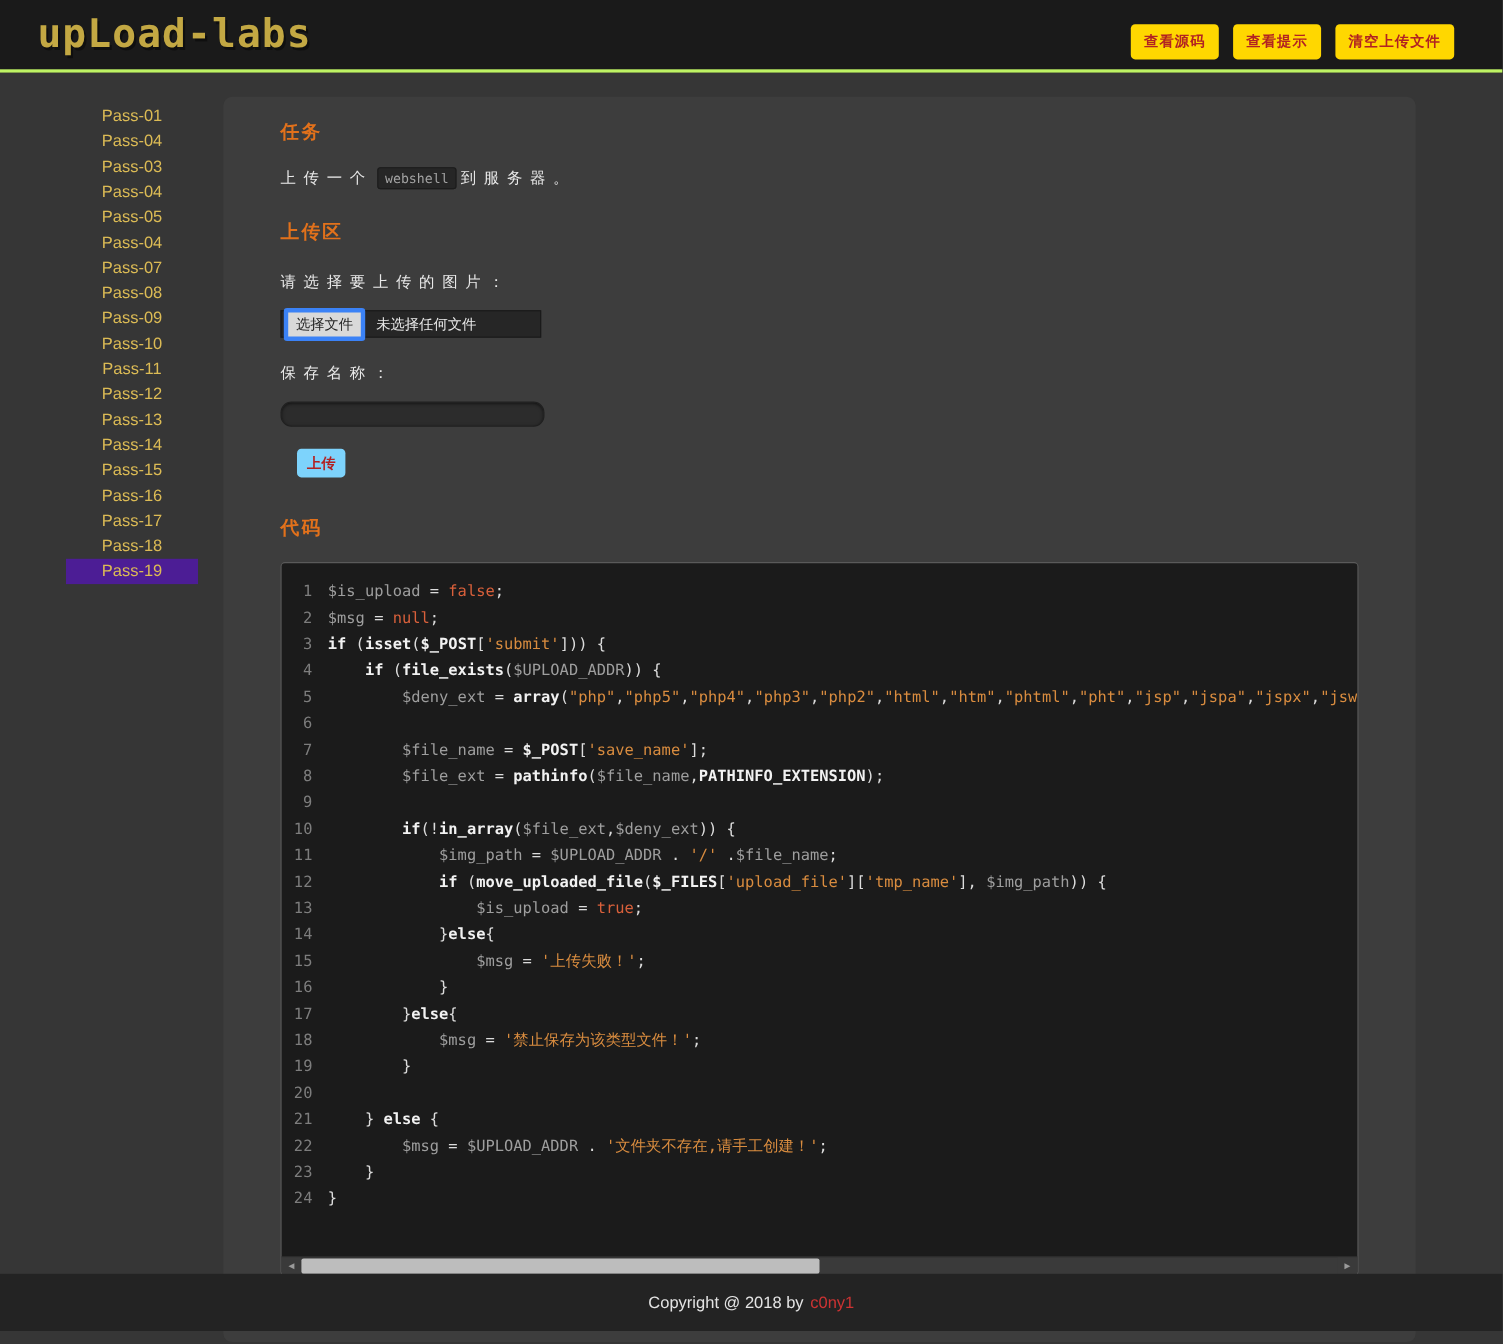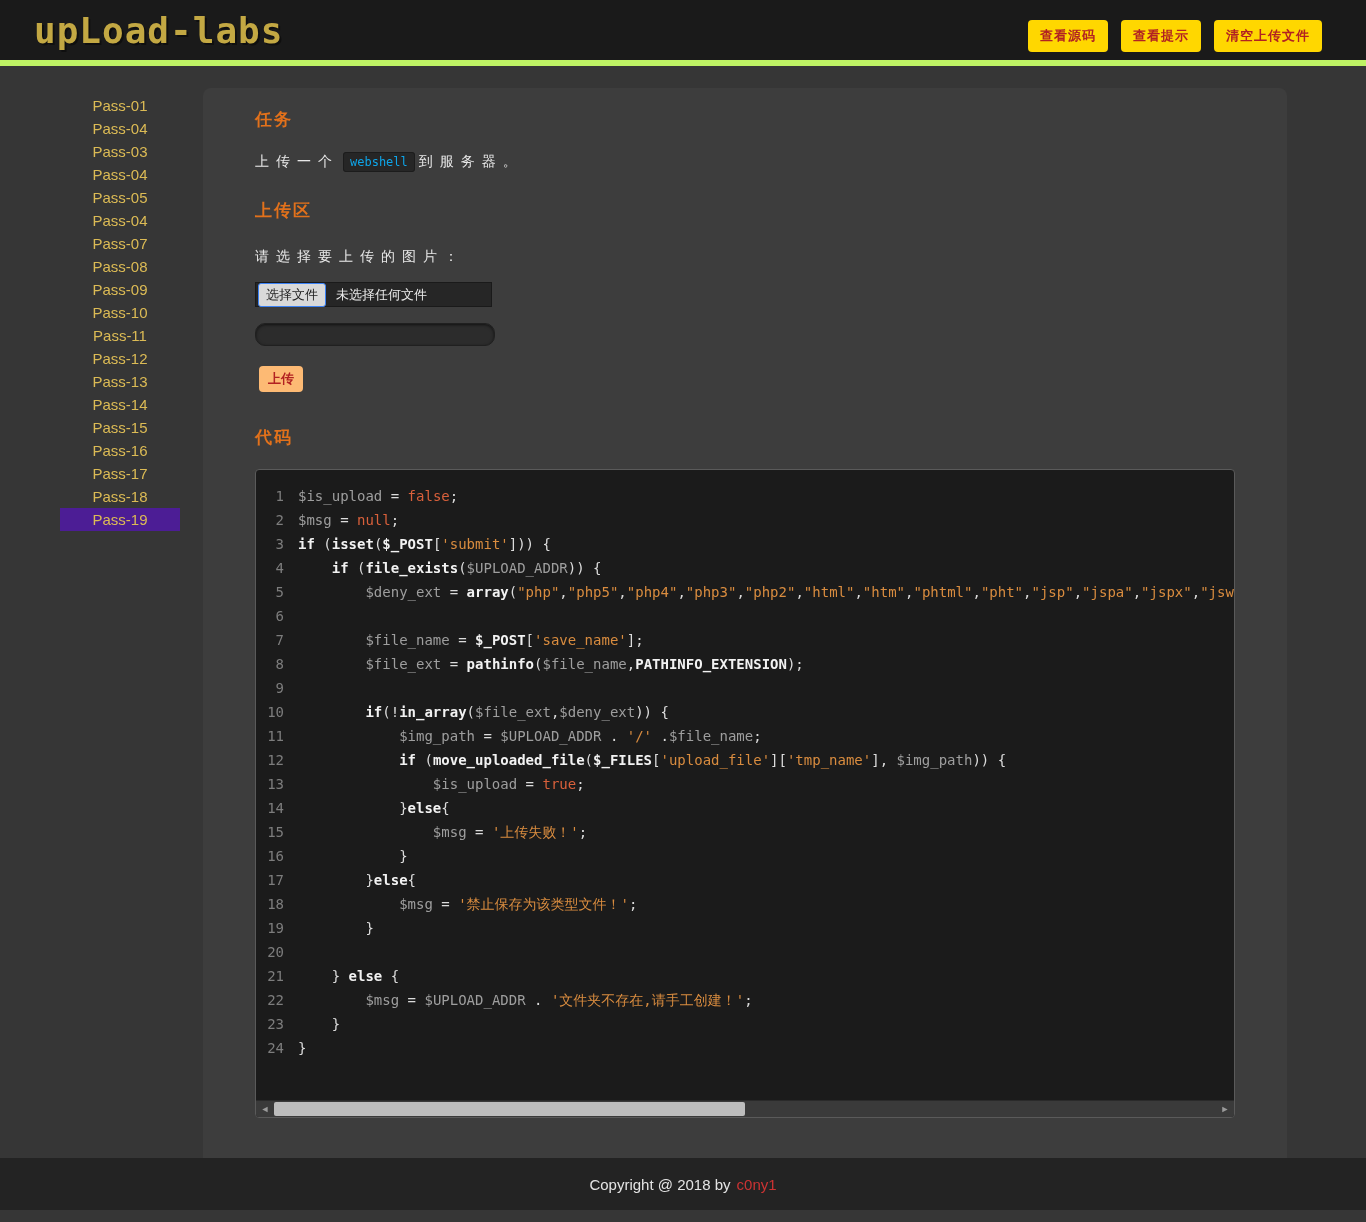--- a/index.html
+++ b/index.html
@@ -9,21 +9,21 @@
     font-family:"Liberation Sans", sans-serif;
     position:relative;
     overflow:hidden;
     color:#e8e8e8;
   }
 
   
   .header {
     height:66px;
     background:#1a1a1a;
-    border-bottom:6px solid #bef264;
+    border-bottom:3px solid #bef264;
     display:flex;
     align-items:center;
     justify-content:space-between;
     padding:0 44px 0 34px;
   }
   .logo {
     font-family:"DejaVu Sans Mono", monospace;
     font-weight:bold;
     font-size:36px;
     letter-spacing:1px;
@@ -76,21 +76,21 @@
     letter-spacing:2px;
     margin-top:28px;
   }
   h2.section.first { margin-top:0; }
 
   .task-text { margin-top:22px; font-size:14px; letter-spacing:7px; }
   .code-chip {
     font-family:"DejaVu Sans Mono", monospace;
     font-size:12px;
     letter-spacing:0;
-    color:#0ea5e9;
+    color:#a3a3a3;
     background:#262626;
     border:1px solid #1c1c1c;
     border-radius:3px;
     padding:2px 6px;
     margin:0 4px;
   }
 
   .upload-prompt { margin-top:26px; font-size:14px; letter-spacing:7px; }
 
   .file-input {
@@ -99,21 +99,21 @@
     height:25px;
     background:#262626;
     border:1px solid #1a1a1a;
     display:flex;
     align-items:center;
     cursor:pointer;
   }
   .file-btn {
     background:#d9d9d9;
     color:#1f1f1f;
-    border:1px solid #3b82f6;
+    border:4px solid #3b82f6;
     border-radius:3px;
     font-size:13px;
     padding:2px 7px;
     margin:2px;
     white-space:nowrap;
   }
   .file-status { font-size:13px; color:#eaeaea; padding:0 8px; white-space:nowrap; }
 
   .save-label { margin-top:24px; font-size:14px; letter-spacing:7px; }
   .save-input {
@@ -123,22 +123,22 @@
     background:#2c2c2c;
     border:1px solid #202020;
     border-radius:10px;
     box-shadow:inset 0 1px 3px rgba(0,0,0,.6);
     color:#e0e0e0;
     padding:0 10px;
     font-size:13px;
     outline:none;
   }
   .upload-btn {
-    margin:20px 0 0 4px;
-    background:#fdba74;
+    margin:20px 0 0 15px;
+    background:#7dd3fc;
     color:#b22222;
     font-weight:bold;
     font-size:13px;
     padding:4px 9px;
     border:none;
     border-radius:4px;
     cursor:pointer;
     font-family:inherit;
   }
 
@@ -265,20 +265,21 @@
     <p class="task-text"><span>上传一个</span><code class="code-chip">webshell</code><span>到服务器。</span></p>
 
     <h2 class="section">上传区</h2>
     <p class="upload-prompt">请选择要上传的图片：</p>
 
     <div class="file-input">
       <span class="file-btn">选择文件</span>
       <span class="file-status">未选择任何文件</span>
     </div>
 
+    <p class="save-label">保存名称：</p>
     <div>
       <input type="text" class="save-input" value="" style="">
     </div>
     <div>
       <button class="upload-btn">上传</button>
     </div>
 
     <h2 class="section code-heading">代码</h2>
 
     <div class="code-panel">

